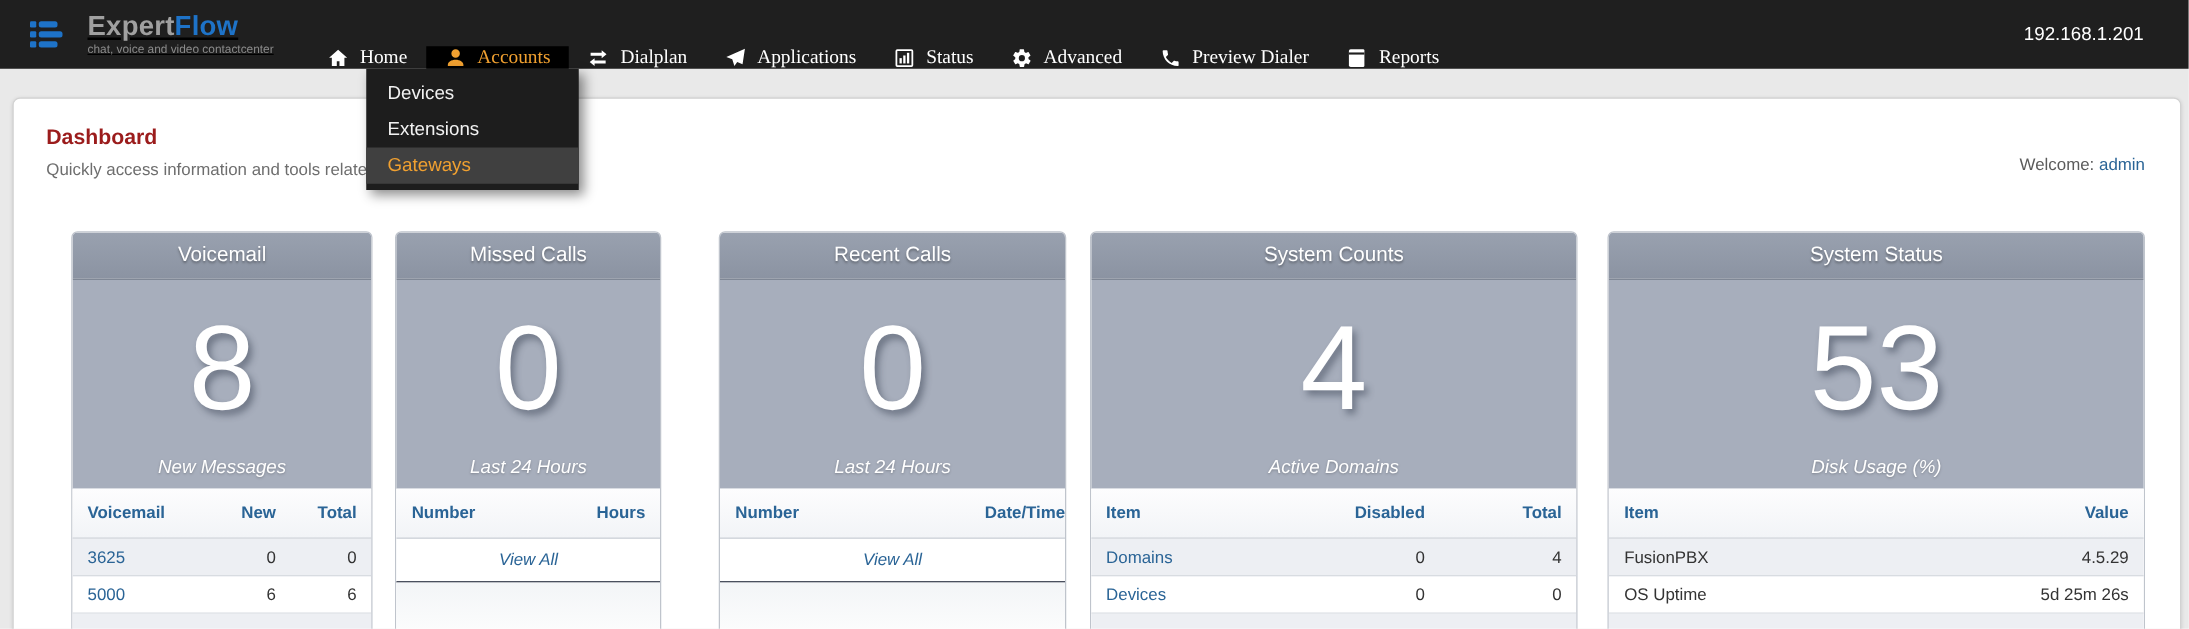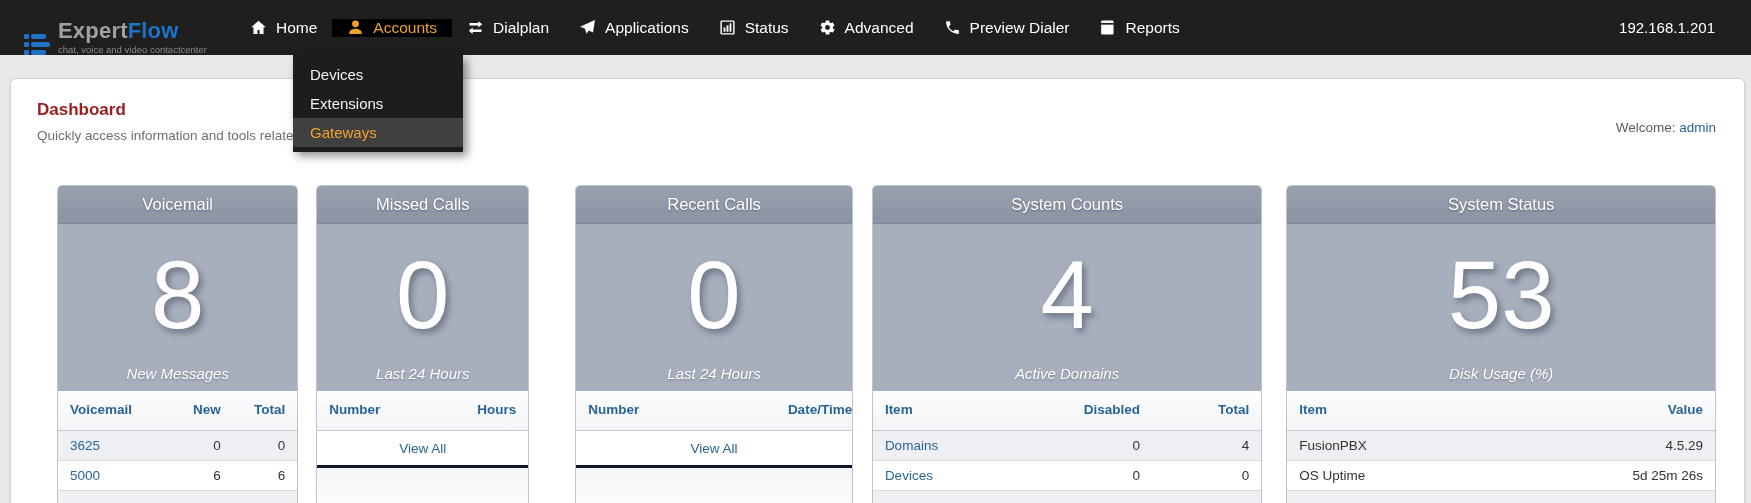--- a/index.html
+++ b/index.html
@@ -3,49 +3,49 @@
 <meta charset="utf-8">
 <style>
   * { margin:0; padding:0; box-sizing:border-box; }
   html,body { width:1751px; height:503px; }
   body {
     font-family:"Liberation Sans","DejaVu Sans",sans-serif;
     background:#E9E9E9; overflow:hidden; position:relative;
   }
   
   .navbar { height:55px; background:#1F1F1F; display:flex; align-items:stretch; }
-  .logo { display:flex; align-items:flex-end; margin-left:24px; gap:8px; cursor:pointer; }
+  .logo { display:flex; align-items:center; margin-left:24px; gap:20px; cursor:pointer;text-decoration:underline; }
   .logo-icon { display:flex; flex-direction:column; gap:3px; }
   .logo-icon .lrow { display:flex; gap:2px; align-items:center; }
   .logo-icon .dot { width:5px; height:5px; background:#1E73C8; border-radius:1px; }
   .logo-icon .bar { height:5px; background:#1E73C8; border-radius:2px; }
   .lrow:nth-child(1) .bar { width:15px; }
   .lrow:nth-child(2) .bar { width:19px; }
   .lrow:nth-child(3) .bar { width:15px; }
   .logo-name { font-size:22px; font-weight:bold; line-height:22px; letter-spacing:.2px; }
   .lg-gray { color:#A0A0A0; }
   .lg-blue { color:#1E73C8; }
   .logo-tag { font-size:9.5px; color:#8B8B8B; margin-top:2px; }
-  .nav-items { display:flex; align-items:center; margin-left:28px; }
+  .nav-items { display:flex; align-items:flex-end; margin-left:28px;font-family:Liberation Serif, serif; }
   .nav-item { display:flex; align-items:center; gap:9px; padding:0 15px; color:#FFFFFF;
     font-size:15.5px; text-decoration:none; cursor:pointer; }
   .nav-item svg { width:17px; height:17px; fill:currentColor; }
   .nav-item.active { background:#000000; color:#F0A030; }
   .server-ip { margin-left:auto; margin-right:36px; align-self:center; color:#FFFFFF; font-size:15px; }
   
   .dropdown { position:absolute; left:293px; top:55px; width:170px; background:#1D1D1D;
     padding:5px 0; z-index:50; box-shadow:4px 4px 9px rgba(0,0,0,.45); }
   .dd-item { display:block; padding:5px 17px; font-size:15px; line-height:19px; color:#F2F2F2;
     text-decoration:none; cursor:pointer; }
   .dd-item.hl { background:#404040; color:#F0A030; }
   
   .panel { position:absolute; left:10px; top:78px; width:1735px; height:600px;
     background:#FFFFFF; border:1px solid #D2D2D2; border-radius:6px;
     box-shadow:0 1px 3px rgba(0,0,0,.10); padding:20px 28px 0 26px; }
-  .page-head { display:flex; justify-content:space-between; align-items:flex-start; }
+  .page-head { display:flex; justify-content:space-between; align-items:center; }
   .page-title { font-size:17px; font-weight:bold; color:#9B1C1C; line-height:21px; }
   .page-sub { font-size:13.5px; color:#6E6E6E; margin-top:8px; }
   .welcome { font-size:13.5px; color:#5B5B5B; margin-top:21px; }
   .welcome a { color:#2A6496; text-decoration:none; cursor:pointer; }
   
   .cards { display:flex; margin-top:42px; margin-left:20px; align-items:flex-start; }
   .card { border:1px solid #BFC4CC; border-radius:5px 5px 0 0; overflow:hidden;
     background:#FFFFFF; height:360px; display:flex; flex-direction:column; }
   .card:nth-child(1){ width:246px; }
   .card:nth-child(2){ width:217px; margin-left:18px; }
@@ -67,21 +67,21 @@
   .tr.striped { background:#EDEFF3; }
   .tr.thead { padding:11px 12px; background:linear-gradient(#FDFDFE,#F2F4F7);
     border-bottom:1px solid #C6CBD3; font-weight:bold; color:#2A6496; line-height:1.25; }
   .cell { text-align:right; }
   .cell.c0 { flex:1; text-align:left; }
   .cols3 .cell.c1 { width:18%; min-width:40px; }
   .cols3 .cell.c2 { width:30%; }
   .cols2 .cell.c1 { width:40%; }
   .card:nth-child(3) .tr.thead .cell:last-child { width:52px; flex:none; }
   .cell a { color:#2A6496; text-decoration:none; cursor:pointer; }
-  .view-all { padding:8px 12px; text-align:center; border-bottom:3px solid #0f172a; }
+  .view-all { padding:8px 12px; text-align:center; border-bottom:1px solid #0f172a;font-style:italic; }
   .view-all a { color:#2A6496; font-size:13.5px; text-decoration:none; cursor:pointer; }
   .tbl-rest { flex:1; background:linear-gradient(180deg,#F3F5F7,#FFFFFF 70%); }
   .partial-row { height:18px; background:#EDEFF3; }
 </style>
 </head>
 <body>
 
 <header class="navbar">
   <div class="logo">
     <div class="logo-icon">

